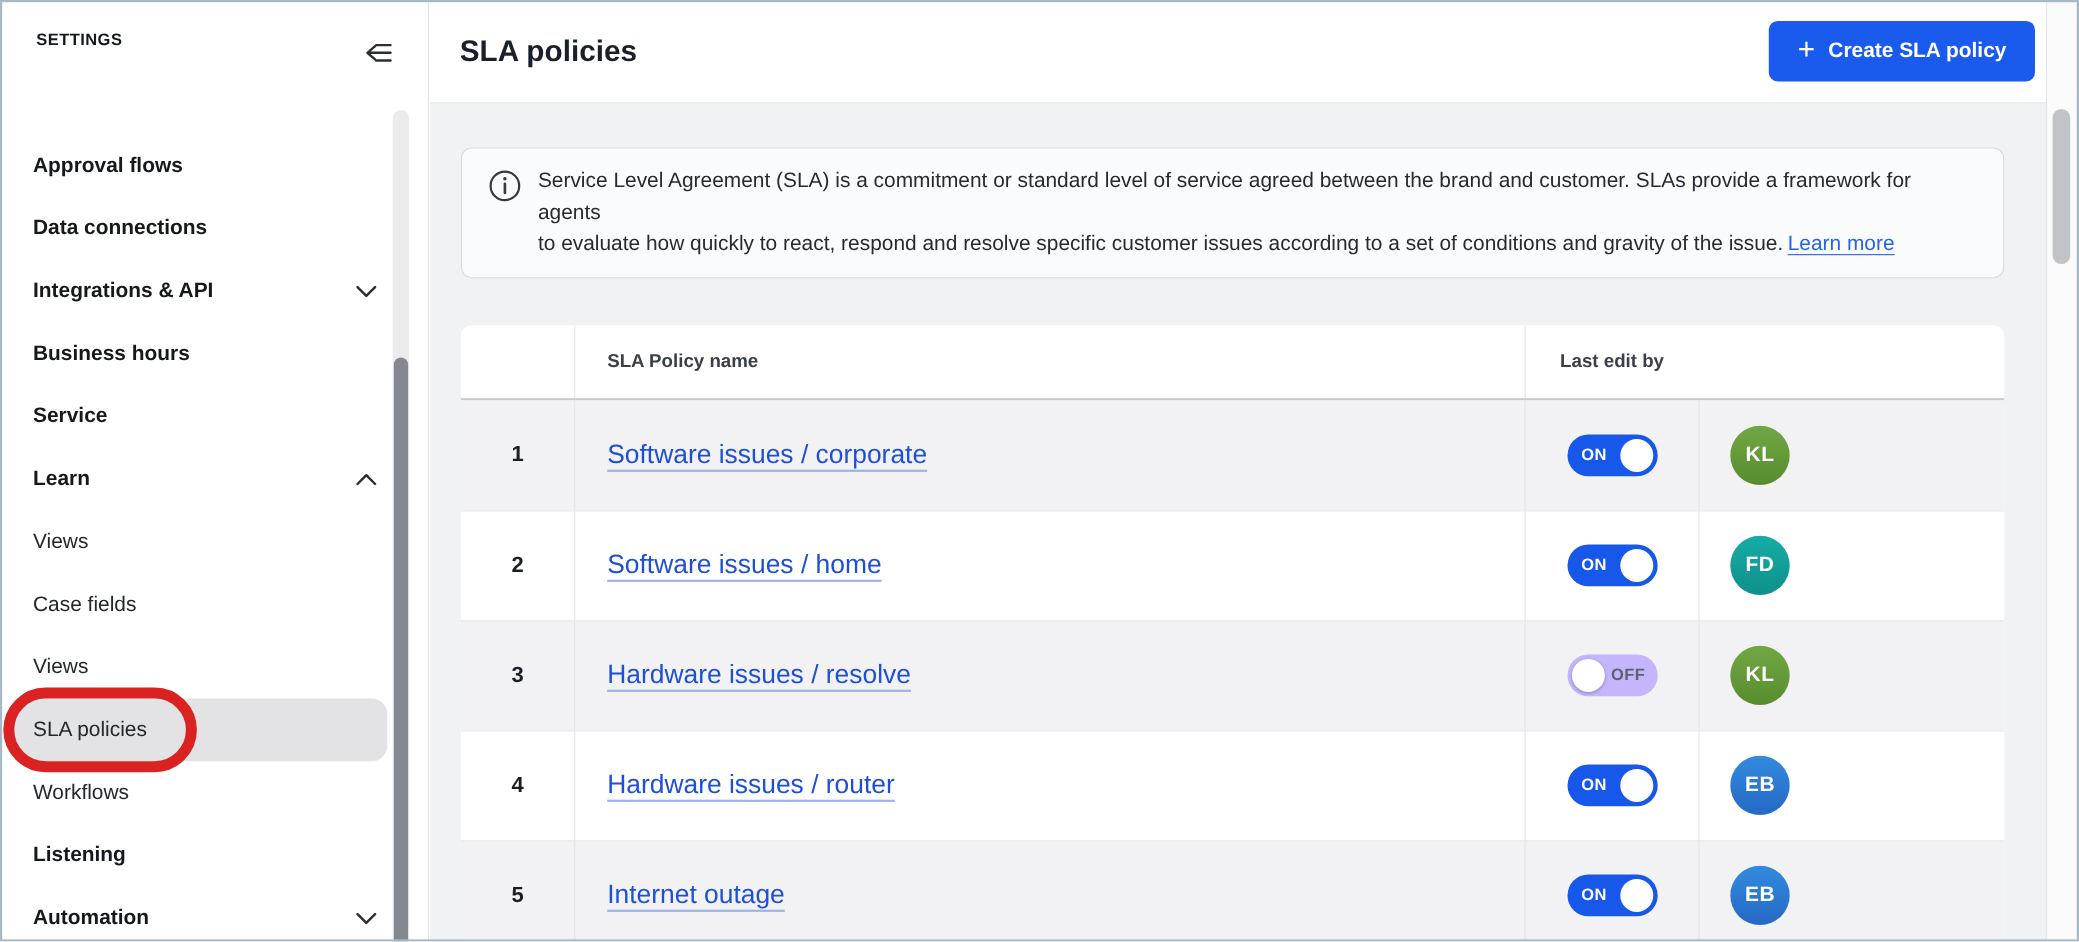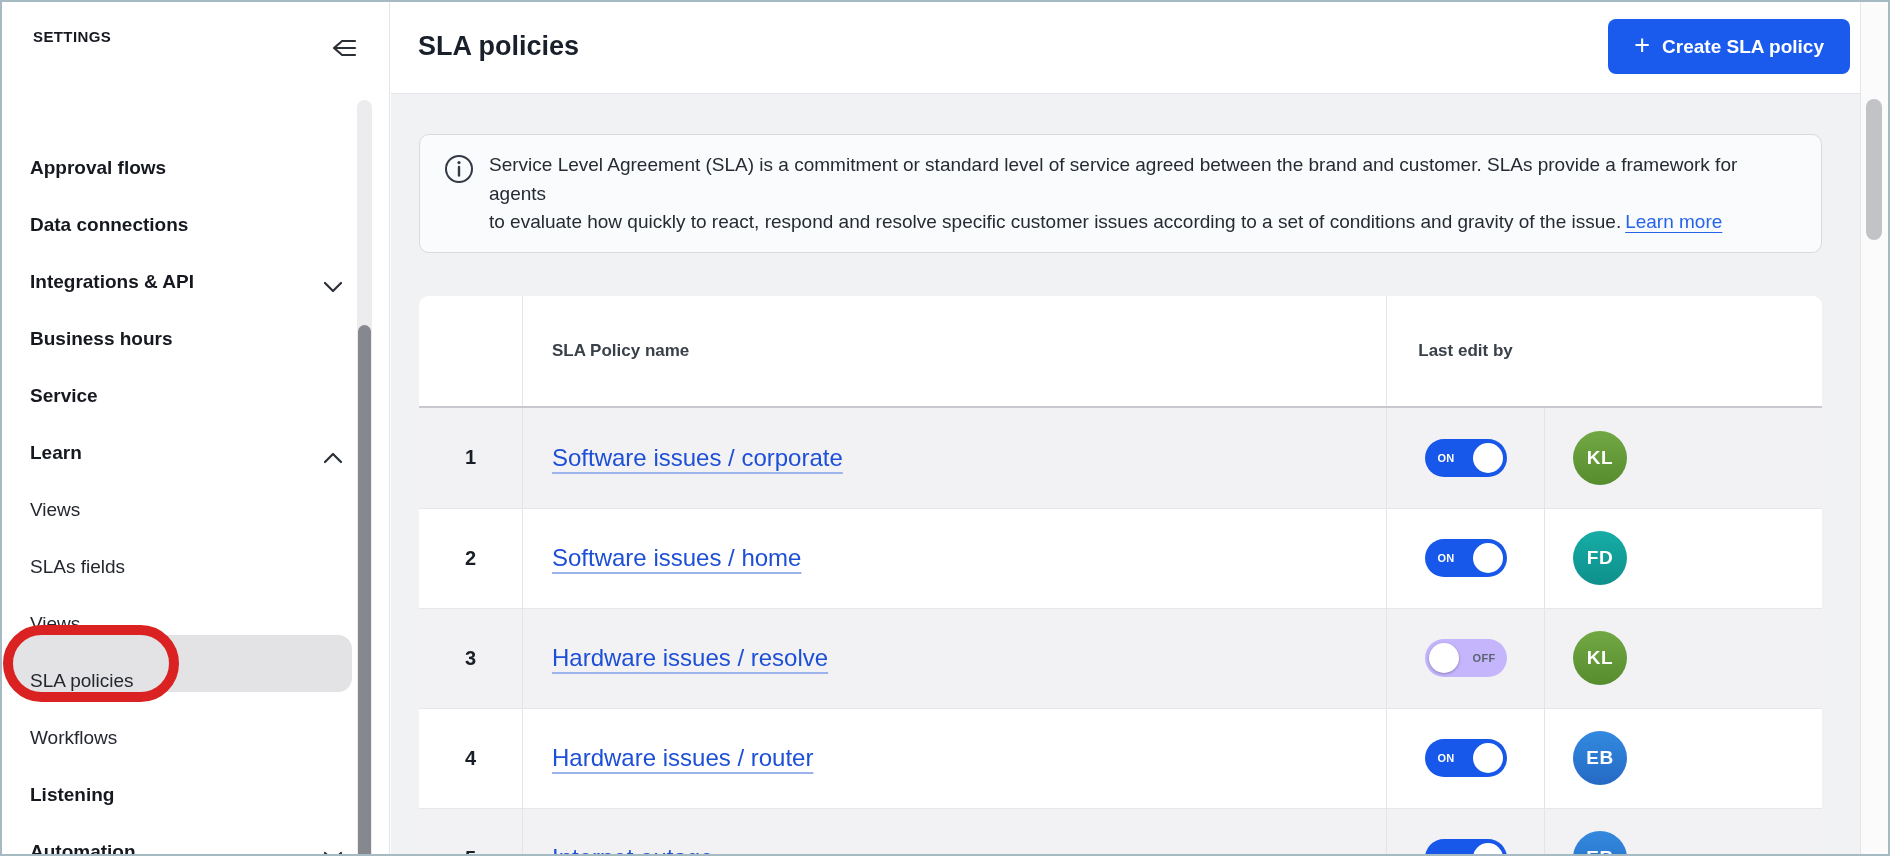--- a/index.html
+++ b/index.html
@@ -13,21 +13,21 @@
   .frame{position:absolute; inset:0; border:2px solid #A6BAC4; pointer-events:none; z-index:90;}
 
   
   .sidebar{position:absolute; left:0; top:0; width:390px; height:856px; background:#fff;
            border-right:1px solid #E3E4E7; z-index:2;}
   .side-header{position:absolute; top:28px; left:33px; font-size:15px; font-weight:700;
                letter-spacing:.4px; color:#15191F;}
   .collapse-btn{position:absolute; top:30px; right:28px; width:36px; height:36px; cursor:pointer;
                 display:flex; align-items:center; justify-content:center;}
   .side-nav{position:absolute; top:122px; left:0; right:0;}
-  .nav-item{position:relative; height:57px; display:flex; align-items:flex-end; padding-left:30px;
+  .nav-item{position:relative; height:57px; display:flex; align-items:center; padding-left:30px;
             font-size:19px; color:#23272E; cursor:pointer;}
   .nav-item.bold{font-weight:700; color:#15191F;}
   .nav-item .lbl{position:relative; z-index:1;}
   .nav-item .chev{margin-left:auto; margin-right:46px; display:none;}
   .nav-item.has-chev .chev{display:block;}
   .nav-item.chev-up .chev{transform:rotate(180deg);}
   .active-pill{position:absolute; left:12px; top:0; width:340px; height:57px;
                background:#E3E3E5; border-radius:14px; z-index:0; display:none;}
   .nav-item.active .active-pill{display:block;}
   .annotation-ring{position:absolute; left:3px; top:-10px; width:176px; height:77px;
@@ -54,37 +54,37 @@
   .note-box{display:flex; gap:15px; background:#FAFBFC; border:1px solid #D9DBDF;
             border-radius:10px; padding:16px 24px 15px 24px;}
   .note-icon{flex:0 0 auto; margin-top:3px;}
   .note-text{font-size:19px; line-height:28.5px; color:#262B33;}
   .learn-link{color:var(--learn); text-decoration:underline; text-underline-offset:4px; cursor:pointer; margin-left:4px;}
 
   
   .table{margin-top:43px; border-radius:10px 10px 0 0; overflow:hidden; background:#fff;}
   .grid-row{display:grid; grid-template-columns:103px 1fr 158px 278px;}
   .thead{background:#fff; border-bottom:2px solid #C7C9CE;}
-  .thead .cell{height:110px; display:flex; align-items:center; font-size:17px; font-weight:700; color:#394049;}
+  .thead .cell{height:66px; display:flex; align-items:center; font-size:17px; font-weight:700; color:#394049;}
   .cell{min-width:0;}
   .cell.c2,.cell.c3,.cell.c4{border-left:1px solid #E3E4E7;}
   .th-name{padding-left:29px;}
   .th-center{justify-content:center;}
   .trow{height:100px;}
   .trow + .trow{border-top:1px solid #E6E7E9;}
   .trow.striped{background:#F2F2F4;}
   .trow .cell{display:flex; align-items:center;}
   .cell-num{justify-content:center; font-size:20px; font-weight:700; color:#1A1F27;}
   .policy-link{padding-left:29px; font-size:24px; color:var(--link); text-decoration:underline;
                text-decoration-color:#9DB3EC; text-decoration-thickness:2px;
                text-underline-offset:6px; cursor:pointer;}
   .cell-status{justify-content:center;}
   .toggle{position:relative; width:82px; height:38px; border-radius:19px; cursor:pointer; flex:0 0 auto;}
   .toggle .t-label{position:absolute; top:50%; transform:translateY(-50%);
-                   font-size:11px; font-weight:700; letter-spacing:.3px;}
+                   font-size:15px; font-weight:700; letter-spacing:.3px;}
   .toggle .knob{position:absolute; top:4px; width:30px; height:30px; border-radius:50%; background:#fff;}
   .toggle.on{background:var(--toggle-blue);}
   .toggle.on .t-label{left:13px; color:#fff;}
   .toggle.on .knob{right:4px;}
   .toggle.off{background:#c4b5fd;}
   .toggle.off .t-label{right:11px; color:#5C636E;}
   .toggle.off .knob{left:4px; box-shadow:0 1px 3px rgba(0,0,0,.3);}
   .avatar{width:54px; height:54px; border-radius:50%; margin-left:28px; display:flex;
           align-items:center; justify-content:center; color:#fff; font-size:19px;
           font-weight:700; letter-spacing:.5px; flex:0 0 auto;}
@@ -148,21 +148,21 @@
       <polyline points="2,2 10,10 18,2"></polyline>
     </svg>
   </div>
       <div class="nav-item">
 
     <span class="lbl">Views</span>
 
   </div>
       <div class="nav-item">
 
-    <span class="lbl">SLAs fields</span>
+    <span class="lbl">Case fields</span>
 
   </div>
       <div class="nav-item">
 
     <span class="lbl">Views</span>
 
   </div>
       <div class="nav-item active annotated">
     <div class="active-pill"></div>
     <div class="annotation-ring"></div>

